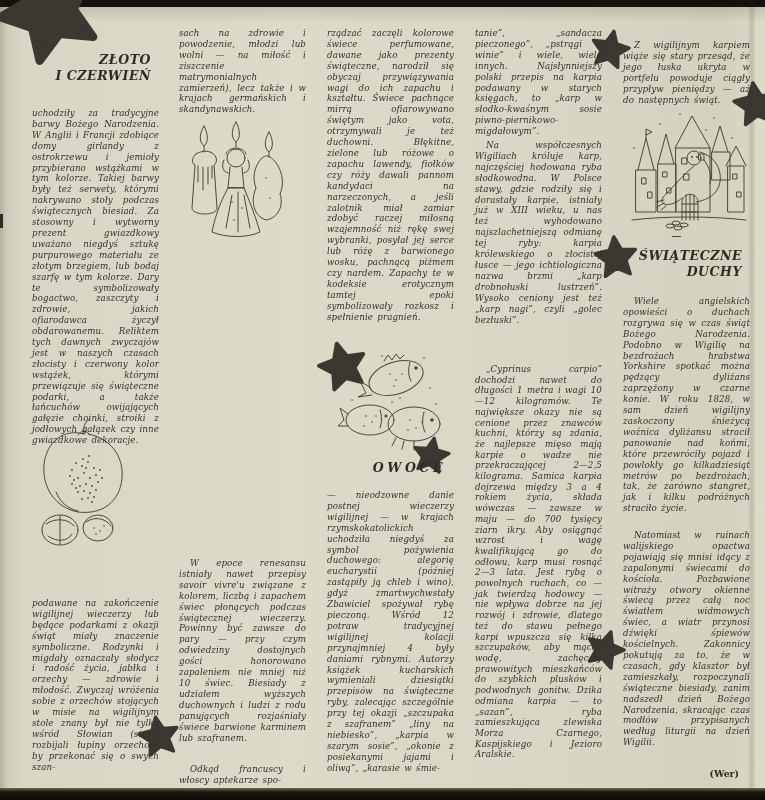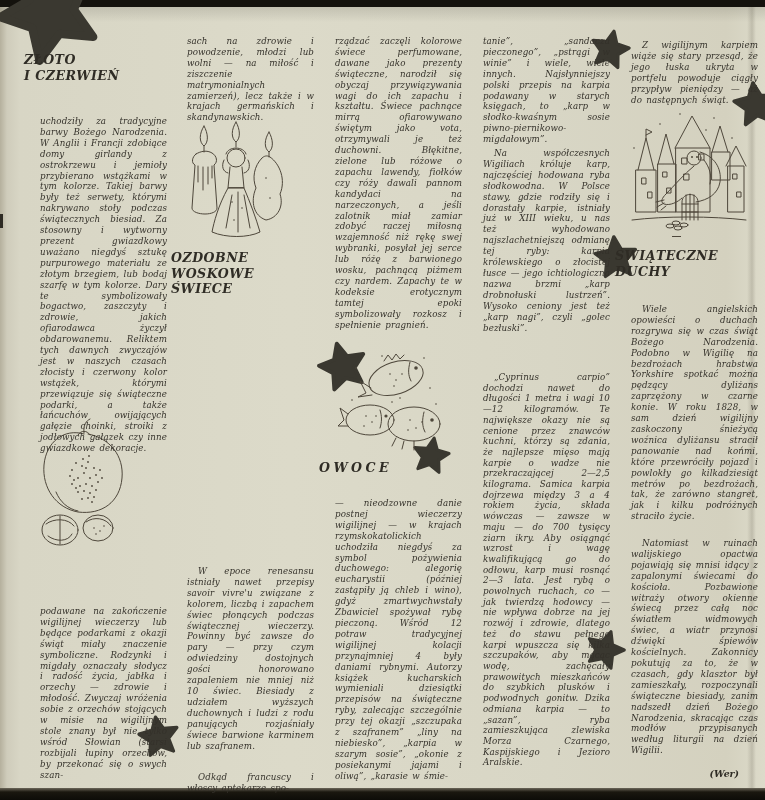--- a/index.html
+++ b/index.html
@@ -16,34 +16,34 @@
   }
   .edge-top{position:absolute;left:0;top:0;width:765px;height:7px;background:#14120d;}
   .edge-bottom{position:absolute;left:0;top:788px;width:765px;height:12px;
     background:linear-gradient(180deg,#6b6659 0,#1a170f 4px,#0d0c08 100%);}
   .crease{position:absolute;top:7px;left:747px;width:9px;height:781px;
     background:linear-gradient(90deg,rgba(50,45,30,0),rgba(50,45,30,.16) 55%,rgba(50,45,30,0));}
   .tick{position:absolute;left:0;top:214px;width:3px;height:14px;background:#2e2b24;}
 
   .col{position:absolute;top:16px;width:127px;height:776px;color:#34312a;}
   p.body{
-    position:absolute;left:0;width:127px;margin:16px;
+    position:absolute;left:0;width:127px;margin:8px;
     font-style:italic;font-size:8.7px;line-height:10.9px;
     text-align:justify;word-spacing:1.4px;letter-spacing:.1px;
   }
   p.ind{text-indent:11px;}
   .hgroup{
-    position:absolute;left:0;width:127px;text-align:left;
+    position:absolute;left:0;width:127px;text-align:right;
     font-style:italic;font-weight:bold;font-size:12.6px;line-height:15.5px;
     letter-spacing:.5px;color:#2f2c25;
   }
   .hgroup.wide{letter-spacing:3.5px;}
   .byline{
     position:absolute;right:3px;width:124px;text-align:right;
-    font-style:italic;font-weight:bold;font-size:9.4px;color:#2f2c25;
+    font-weight:bold;font-size:9.4px;color:#2f2c25;
   }
   svg.star{position:absolute;overflow:visible;}
   svg.star polygon{fill:#3a3830;stroke:#3a3830;stroke-width:8;stroke-linejoin:round;}
   svg.illu{position:absolute;}
   svg.illu .ln{fill:none;stroke:#4e473b;stroke-width:1;stroke-linecap:round;stroke-linejoin:round;}
   svg.illu .dt{fill:#4e473b;stroke:none;}
   .dash{position:absolute;left:672px;top:236px;width:9px;height:1px;background:#4e473b;}
 </style>
 </head>
 <body>
@@ -243,45 +243,40 @@
   <div class="hgroup" style="top:36px">
     <div>ZŁOTO</div>
     <div>I CZERWIEŃ</div>
   </div>
   <p class="body" style="top:84px">uchodziły za tradycyjne barwy Bożego Narodzenia. W Anglii i Francji zdobiące domy girlandy z ostrokrzewu i jemioły przybierano wstążkami w tym kolorze. Takiej barwy były też serwety, którymi nakrywano stoły podczas świątecznych biesiad. Za stosowny i wytworny prezent gwiazdkowy uważano niegdyś sztukę purpurowego materiału ze złotym brzegiem, lub bodaj szarfę w tym kolorze. Dary te symbolizowały bogactwo, zaszczyty i zdrowie, jakich ofiarodawca życzył obdarowanemu. Reliktem tych dawnych zwyczajów jest w naszych czasach złocisty i czerwony kolor wstążek, którymi przewiązuje się świąteczne podarki, a także łańcuchów owijających gałęzie choinki, stroiki z jodłowych gałązek czy inne gwiazdkowe dekoracje.</p>
   <p class="body" style="top:574px">podawane na zakończenie wigilijnej wieczerzy lub będące podarkami z okazji świąt miały znaczenie symboliczne. Rodzynki i migdały oznaczały słodycz i radość życia, jabłka i orzechy — zdrowie i młodość. Zwyczaj wróżenia sobie z orzechów stojących w misie na wigilijnym stole znany był nie tylko wśród Słowian (starsi rozbijali łupiny orzechów, by przekonać się o swych szan-</p>
 </div>
 
 <div class="col" style="left:171px">
   <p class="body" style="top:4px">sach na zdrowie i powodzenie, młodzi lub wolni — na miłość i ziszczenie matrymonialnych zamierzeń), lecz także i w krajach germańskich i skandynawskich.</p>
-  <div class="hgroup" style="top:234px">
-    <div>OZDOBNE</div>
-    <div>WOSKOWE</div>
-    <div>ŚWIECE</div>
-  </div>
   <p class="body ind" style="top:534px">W epoce renesansu istniały nawet przepisy savoir vivre'u związane z kolorem, liczbą i zapachem świec płonących podczas świątecznej wieczerzy. Powinny być zawsze do pary — przy czym odwiedziny dostojnych gości honorowano zapaleniem nie mniej niż 10 świec. Biesiady z udziałem wyższych duchownych i ludzi z rodu panujących rozjaśniały świece barwione karminem lub szafranem.</p>
   <p class="body ind" style="top:740px">Odkąd francuscy i włoscy aptekarze spo-</p>
 </div>
 
 <div class="col" style="left:319px">
   <p class="body" style="top:4px">rządzać zaczęli kolorowe świece perfumowane, dawane jako prezenty świąteczne, narodził się obyczaj przywiązywania wagi do ich zapachu i kształtu. Świece pachnące mirrą ofiarowywano świętym jako vota, otrzymywali je też duchowni. Błękitne, zielone lub różowe o zapachu lawendy, fiołków czy róży dawali pannom kandydaci na narzeczonych, a jeśli zalotnik miał zamiar zdobyć raczej miłosną wzajemność niż rękę swej wybranki, posyłał jej serce lub różę z barwionego wosku, pachnącą piżmem czy nardem. Zapachy te w kodeksie erotycznym tamtej epoki symbolizowały rozkosz i spełnienie pragnień.</p>
   <div class="hgroup wide" style="top:444px">
     <div>OWOCE</div>
   </div>
   <p class="body" style="top:466px">— nieodzowne danie postnej wieczerzy wigilijnej — w krajach rzymskokatolickich uchodziła niegdyś za symbol pożywienia duchowego: alegorię eucharystii (później zastąpiły ją chleb i wino), gdyż zmartwychwstały Zbawiciel spożywał rybę pieczoną. Wśród 12 potraw tradycyjnej wigilijnej kolacji przynajmniej 4 były daniami rybnymi. Autorzy książek kucharskich wymieniali dziesiątki przepisów na świąteczne ryby, zalecając szczególnie przy tej okazji „szczupaka z szafranem” „liny na niebiesko”, „karpia w szarym sosie”, „okonie z posiekanymi jajami i oliwą”, „karasie w śmie-</p>
 </div>
 
 <div class="col" style="left:467px">
   <p class="body" style="top:4px">tanie”, „sandacza pieczonego”, „pstrągi w winie” i wiele, wiele innych. Najsłynniejszy polski przepis na karpia podawany w starych księgach, to „karp w słodko-kwaśnym sosie piwno-piernikowo-migdałowym”.</p>
   <p class="body ind" style="top:116px">Na współczesnych Wigiliach króluje karp, najczęściej hodowana ryba słodkowodna. W Polsce stawy, gdzie rodziły się i dorastały karpie, istniały już w XIII wieku, u nas też wyhodowano najszlachetniejszą odmianę tej ryby: karpia królewskiego o złocistej łusce — jego ichtiologiczna nazwa brzmi „karp drobnołuski lustrzeń”. Wysoko ceniony jest też „karp nagi”, czyli „golec bezłuski”.</p>
   <p class="body ind" style="top:340px;line-height:10.7px">„Cyprinus carpio” dochodzi nawet do długości 1 metra i wagi 10—12 kilogramów. Te największe okazy nie są cenione przez znawców kuchni, którzy są zdania, że najlepsze mięso mają karpie o wadze nie przekraczającej 2—2,5 kilograma. Samica karpia dojrzewa między 3 a 4 rokiem życia, składa wówczas — zawsze w maju — do 700 tysięcy ziarn ikry. Aby osiągnąć wzrost i wagę kwalifikującą go do odłowu, karp musi rosnąć 2—3 lata. Jest rybą o powolnych ruchach, co — jak twierdzą hodowcy — nie wpływa dobrze na jej rozwój i zdrowie, dlatego też do stawu pełnego karpi wpuszcza się kilka szczupaków, aby mącąc wodę, zachęcały prawowitych mieszkańców do szybkich plusków i podwodnych gonitw. Dzika odmiana karpia — to „sazan”, ryba zamieszkująca zlewiska Morza Czarnego, Kaspijskiego i Jezioro Aralskie.</p>
 </div>
 
 <div class="col" style="left:615px">
-  <p class="body ind" style="top:8px">Z wigilijnym karpiem wiąże się stary przesąd, że jego łuska ukryta w portfelu powoduje ciągły przypływ pieniędzy — aż do następnych świąt.</p>
+  <p class="body ind" style="top:16px">Z wigilijnym karpiem wiąże się stary przesąd, że jego łuska ukryta w portfelu powoduje ciągły przypływ pieniędzy — aż do następnych świąt.</p>
   <div class="hgroup" style="top:232px">
     <div>ŚWIĄTECZNE</div>
     <div>DUCHY</div>
   </div>
   <p class="body ind" style="top:272px">Wiele angielskich opowieści o duchach rozgrywa się w czas świąt Bożego Narodzenia. Podobno w Wigilię na bezdrożach hrabstwa Yorkshire spotkać można pędzący dyliżans zaprzężony w czarne konie. W roku 1828, w sam dzień wigilijny zaskoczony śnieżycą woźnica dyliżansu stracił panowanie nad końmi, które przewróciły pojazd i powlokły go kilkadziesiąt metrów po bezdrożach, tak, że zarówno stangret, jak i kilku podróżnych straciło życie.</p>
   <p class="body ind" style="top:506px">Natomiast w ruinach walijskiego opactwa pojawiają się mnisi idący z zapalonymi świecami do kościoła. Pozbawione witraży otwory okienne świecą przez całą noc światłem widmowych świec, a wiatr przynosi dźwięki śpiewów kościelnych. Zakonnicy pokutują za to, że w czasach, gdy klasztor był zamieszkały, rozpoczynali świąteczne biesiady, zanim nadszedł dzień Bożego Narodzenia, skracając czas modłów przypisanych według liturgii na dzień Wigilii.</p>
   <div class="byline" style="top:752px">(Wer)</div>
 </div>
 
 </body></html>

